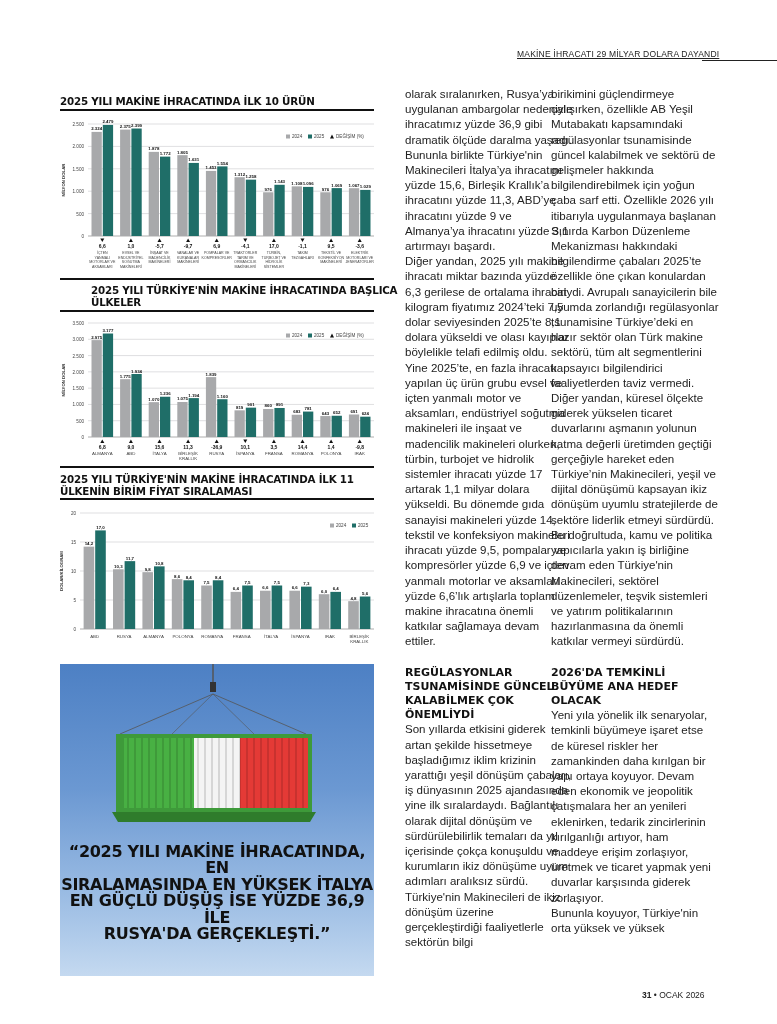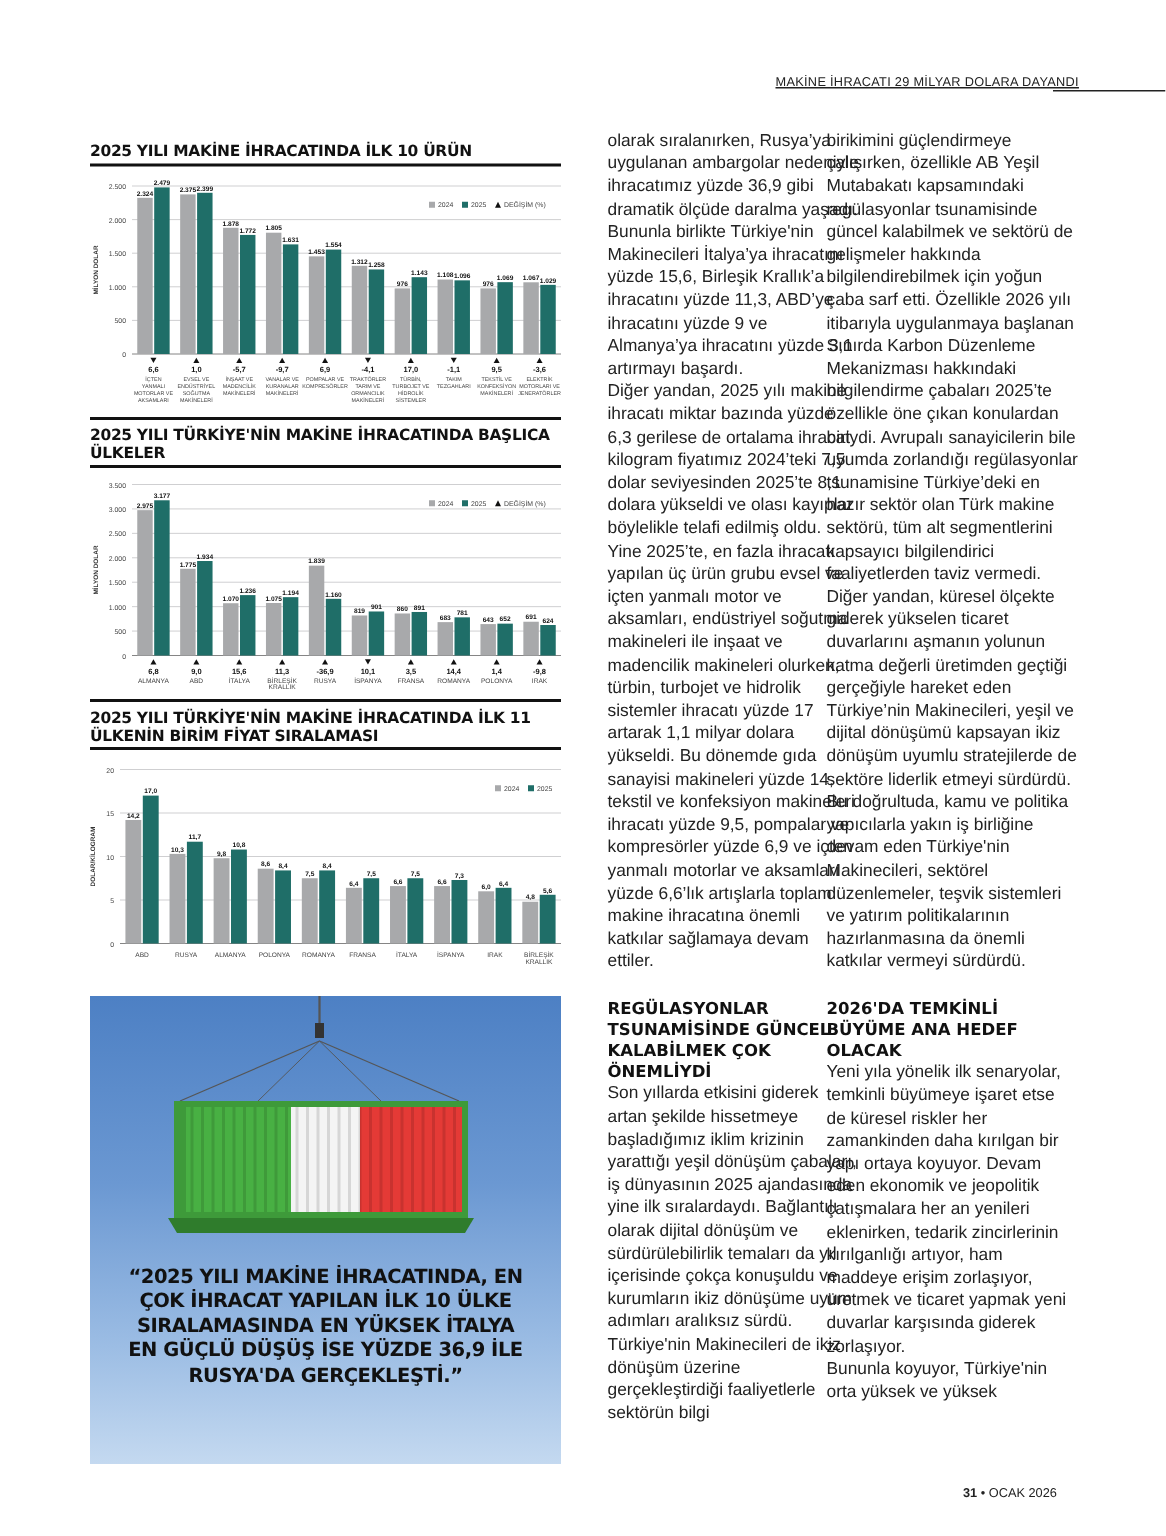--- a/index.html
+++ b/index.html
@@ -7,21 +7,21 @@
   .running-head{position:absolute;left:517px;top:49px;font-size:8.5px;letter-spacing:0.2px;color:#222;text-decoration:underline;}
   .running-rule{position:absolute;left:702px;top:60px;width:75px;height:1px;background:#222;}
   .chart-title{position:absolute;left:60px;font-family:"DejaVu Sans",sans-serif;font-weight:bold;font-size:10.3px;line-height:12px;color:#111;letter-spacing:-0.2px;}
   .hr{position:absolute;left:60px;width:314px;height:1.5px;background:#111;}
   svg.chart{position:absolute;left:58px;}
   .col{position:absolute;font-family:"Liberation Sans",sans-serif;font-size:11.55px;line-height:15.2px;color:#222;width:170px;}
   .col p{margin:0;}
   .col h3{margin:0;font-family:"DejaVu Sans",sans-serif;font-weight:bold;font-size:11px;line-height:14.2px;color:#111;}
   .photo{position:absolute;left:60px;top:664px;width:314px;height:312px;overflow:hidden;
     background:linear-gradient(180deg,#4d80c4 0%,#6b98d2 40%,#9cbde4 75%,#c4d9f0 100%);}
-  .quote{position:absolute;left:0;top:180px;width:314px;text-align:center;font-family:"DejaVu Sans",sans-serif;font-weight:bold;font-size:13px;line-height:16.4px;color:#111;letter-spacing:-0.3px;}
+  .quote{position:absolute;left:0;top:180px;width:314px;text-align:center;font-family:"DejaVu Sans",sans-serif;font-weight:bold;font-size:16px;line-height:16.4px;color:#111;letter-spacing:-0.3px;}
   .folio{position:absolute;left:642px;top:990px;font-size:8.5px;color:#222;}
   .folio b{font-weight:bold;margin-top:33px;}
 </style>
 </head>
 <body>
 
 <div class="running-head">MAKİNE İHRACATI 29 MİLYAR DOLARA DAYANDI</div>
 <div class="running-rule"></div>
 
 <div class="chart-title" style="top:95px;">2025 YILI MAKİNE İHRACATINDA İLK 10 ÜRÜN</div>
@@ -134,21 +134,21 @@
     <rect x="302.20000000000005" y="75.9008" width="10.296" height="46.099199999999996" fill="#1f6e68"></rect>
     <text x="307.34800000000007" y="74.4008" font-size="4.4" font-weight="bold" text-anchor="middle" fill="#111" font-family="Liberation Sans, sans-serif">1.029</text>
     <polygon points="299.70000000000005,128 303.70000000000005,128 301.70000000000005,124.5" fill="#111"></polygon>
     <text x="301.70000000000005" y="134" font-size="5" font-weight="bold" text-anchor="middle" fill="#111" font-family="Liberation Sans, sans-serif">-3,6</text>
     <text x="301.70000000000005" y="140" font-size="3.6" text-anchor="middle" fill="#444" font-family="Liberation Sans, sans-serif">ELEKTRİK</text>
     <text x="301.70000000000005" y="144.6" font-size="3.6" text-anchor="middle" fill="#444" font-family="Liberation Sans, sans-serif">MOTORLARI VE</text>
     <text x="301.70000000000005" y="149.2" font-size="3.6" text-anchor="middle" fill="#444" font-family="Liberation Sans, sans-serif">JENERATÖRLER</text>
   </svg>
 <div class="hr" style="top:278px;"></div>
 
-<div class="chart-title" style="top:284px;width:320px;">2025 YILI TÜRKİYE'NİN MAKİNE İHRACATINDA BAŞLICA ÜLKELER</div>
+<div class="chart-title" style="top:284px;width:320px;margin-left:31px;">2025 YILI TÜRKİYE'NİN MAKİNE İHRACATINDA BAŞLICA ÜLKELER</div>
 <div class="hr" style="top:310px;"></div>
 <svg class="chart" id="chart1" style="top:315px;" width="320" height="148">
     <line x1="30" x2="316" y1="122" y2="122" stroke="#777" stroke-width="0.6"></line>
     <text x="26" y="124" font-size="4.6" text-anchor="end" fill="#444" font-family="Liberation Sans, sans-serif">0</text>
     <line x1="30" x2="316" y1="105.71428571428572" y2="105.71428571428572" stroke="#c9cacc" stroke-width="0.6"></line>
     <text x="26" y="107.71428571428572" font-size="4.6" text-anchor="end" fill="#444" font-family="Liberation Sans, sans-serif">500</text>
     <line x1="30" x2="316" y1="89.42857142857143" y2="89.42857142857143" stroke="#c9cacc" stroke-width="0.6"></line>
     <text x="26" y="91.42857142857143" font-size="4.6" text-anchor="end" fill="#444" font-family="Liberation Sans, sans-serif">1.000</text>
     <line x1="30" x2="316" y1="73.14285714285714" y2="73.14285714285714" stroke="#c9cacc" stroke-width="0.6"></line>
     <text x="26" y="75.14285714285714" font-size="4.6" text-anchor="end" fill="#444" font-family="Liberation Sans, sans-serif">1.500</text>
@@ -349,21 +349,20 @@
         <line x1="215" x2="215" y1="74" y2="144" stroke="rgba(0,0,0,0.12)" stroke-width="2"></line>
         <line x1="222" x2="222" y1="74" y2="144" stroke="rgba(0,0,0,0.12)" stroke-width="2"></line>
         <line x1="229" x2="229" y1="74" y2="144" stroke="rgba(0,0,0,0.12)" stroke-width="2"></line>
         <line x1="236" x2="236" y1="74" y2="144" stroke="rgba(0,0,0,0.12)" stroke-width="2"></line>
         <line x1="243" x2="243" y1="74" y2="144" stroke="rgba(0,0,0,0.12)" stroke-width="2"></line>
       </g>
     <polygon points="52,148 256,148 250,158 58,158" fill="#2f7c2c"></polygon>
   </svg>
   <div class="quote">
     <div>“2025 YILI MAKİNE İHRACATINDA, EN</div>
-    <div>ÇOK İHRACAT YAPILAN İLK 10 ÜLKE</div>
     <div>SIRALAMASINDA EN YÜKSEK İTALYA</div>
     <div>EN GÜÇLÜ DÜŞÜŞ İSE YÜZDE 36,9 İLE</div>
     <div>RUSYA'DA GERÇEKLEŞTİ.”</div>
   </div>
 </div>
 
 <div class="col" style="left:389px;top:87px;width:168px;margin-left:16px;">
   <p>olarak sıralanırken, Rusya’ya uygulanan ambargolar nedeniyle ihracatımız yüzde 36,9 gibi dramatik ölçüde daralma yaşadı. Bununla birlikte Türkiye'nin Makinecileri İtalya’ya ihracatını yüzde 15,6, Birleşik Krallık’a ihracatını yüzde 11,3, ABD’ye ihracatını yüzde 9 ve Almanya’ya ihracatını yüzde 3,1 artırmayı başardı.</p>
   <p>Diğer yandan, 2025 yılı makine ihracatı miktar bazında yüzde 6,3 gerilese de ortalama ihracat kilogram fiyatımız 2024’teki 7,5 dolar seviyesinden 2025’te 8,1 dolara yükseldi ve olası kayıplar böylelikle telafi edilmiş oldu. Yine 2025’te, en fazla ihracatı yapılan üç ürün grubu evsel ve içten yanmalı motor ve aksamları, endüstriyel soğutma makineleri ile inşaat ve madencilik makineleri olurken, türbin, turbojet ve hidrolik sistemler ihracatı yüzde 17 artarak 1,1 milyar dolara yükseldi. Bu dönemde gıda sanayisi makineleri yüzde 14, tekstil ve konfeksiyon makineleri ihracatı yüzde 9,5, pompalar ve kompresörler yüzde 6,9 ve içten yanmalı motorlar ve aksamları yüzde 6,6’lık artışlarla toplam makine ihracatına önemli katkılar sağlamaya devam ettiler.</p>
   <h3 style="margin-top:16px;width:150px;">REGÜLASYONLAR TSUNAMİSİNDE GÜNCEL KALABİLMEK ÇOK ÖNEMLİYDİ</h3>

